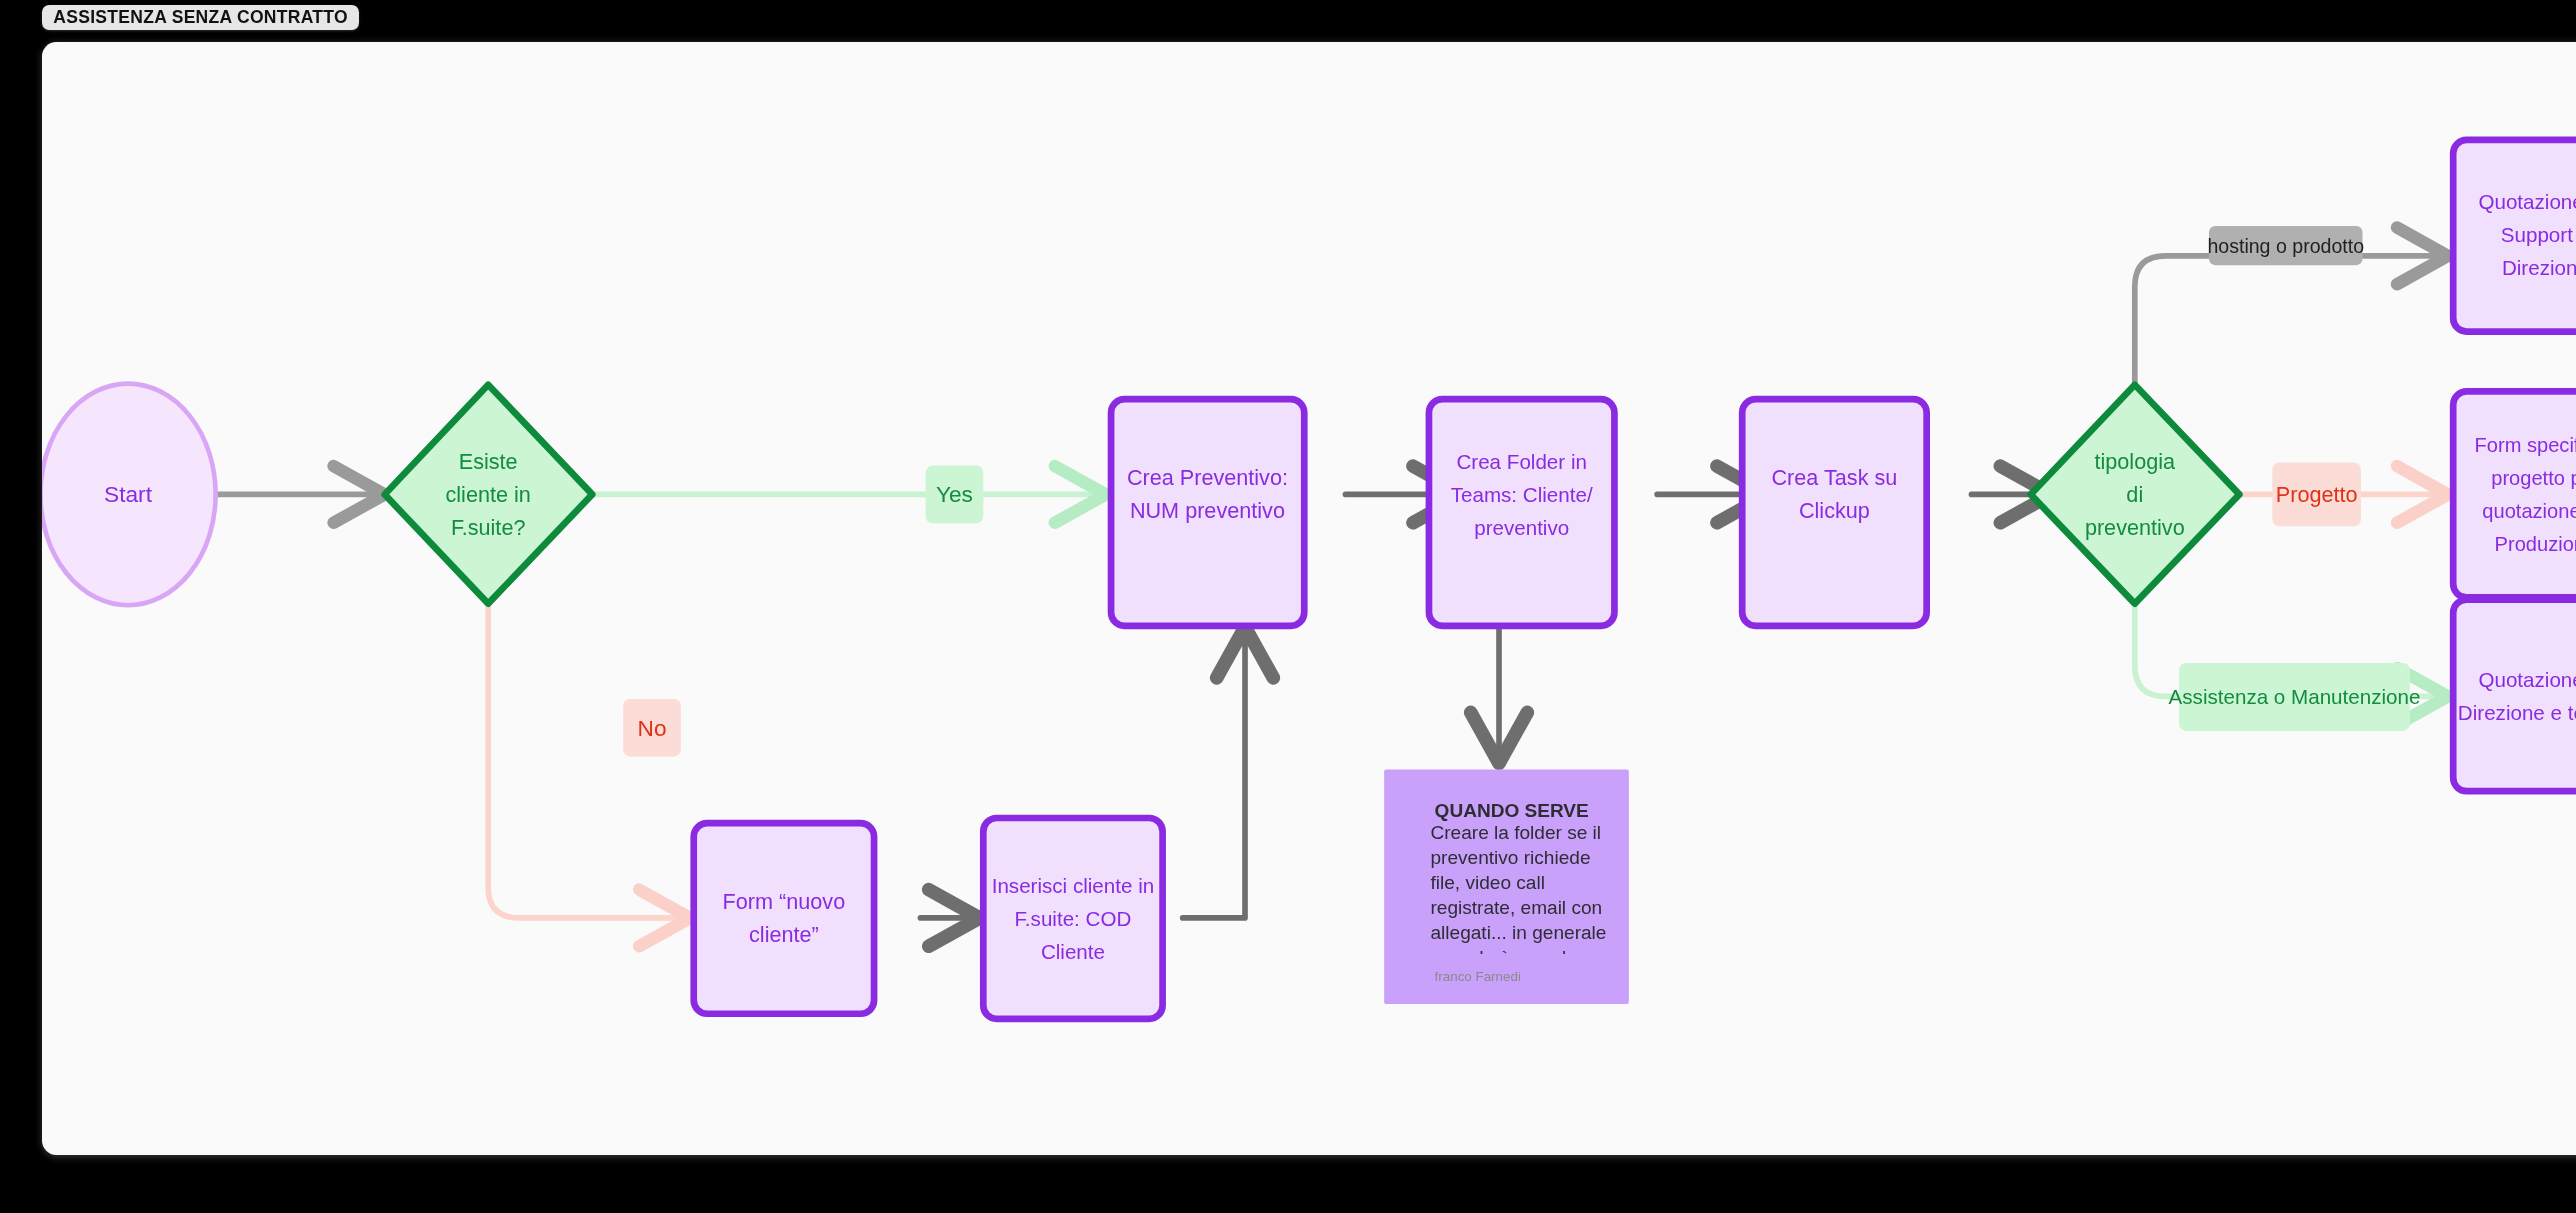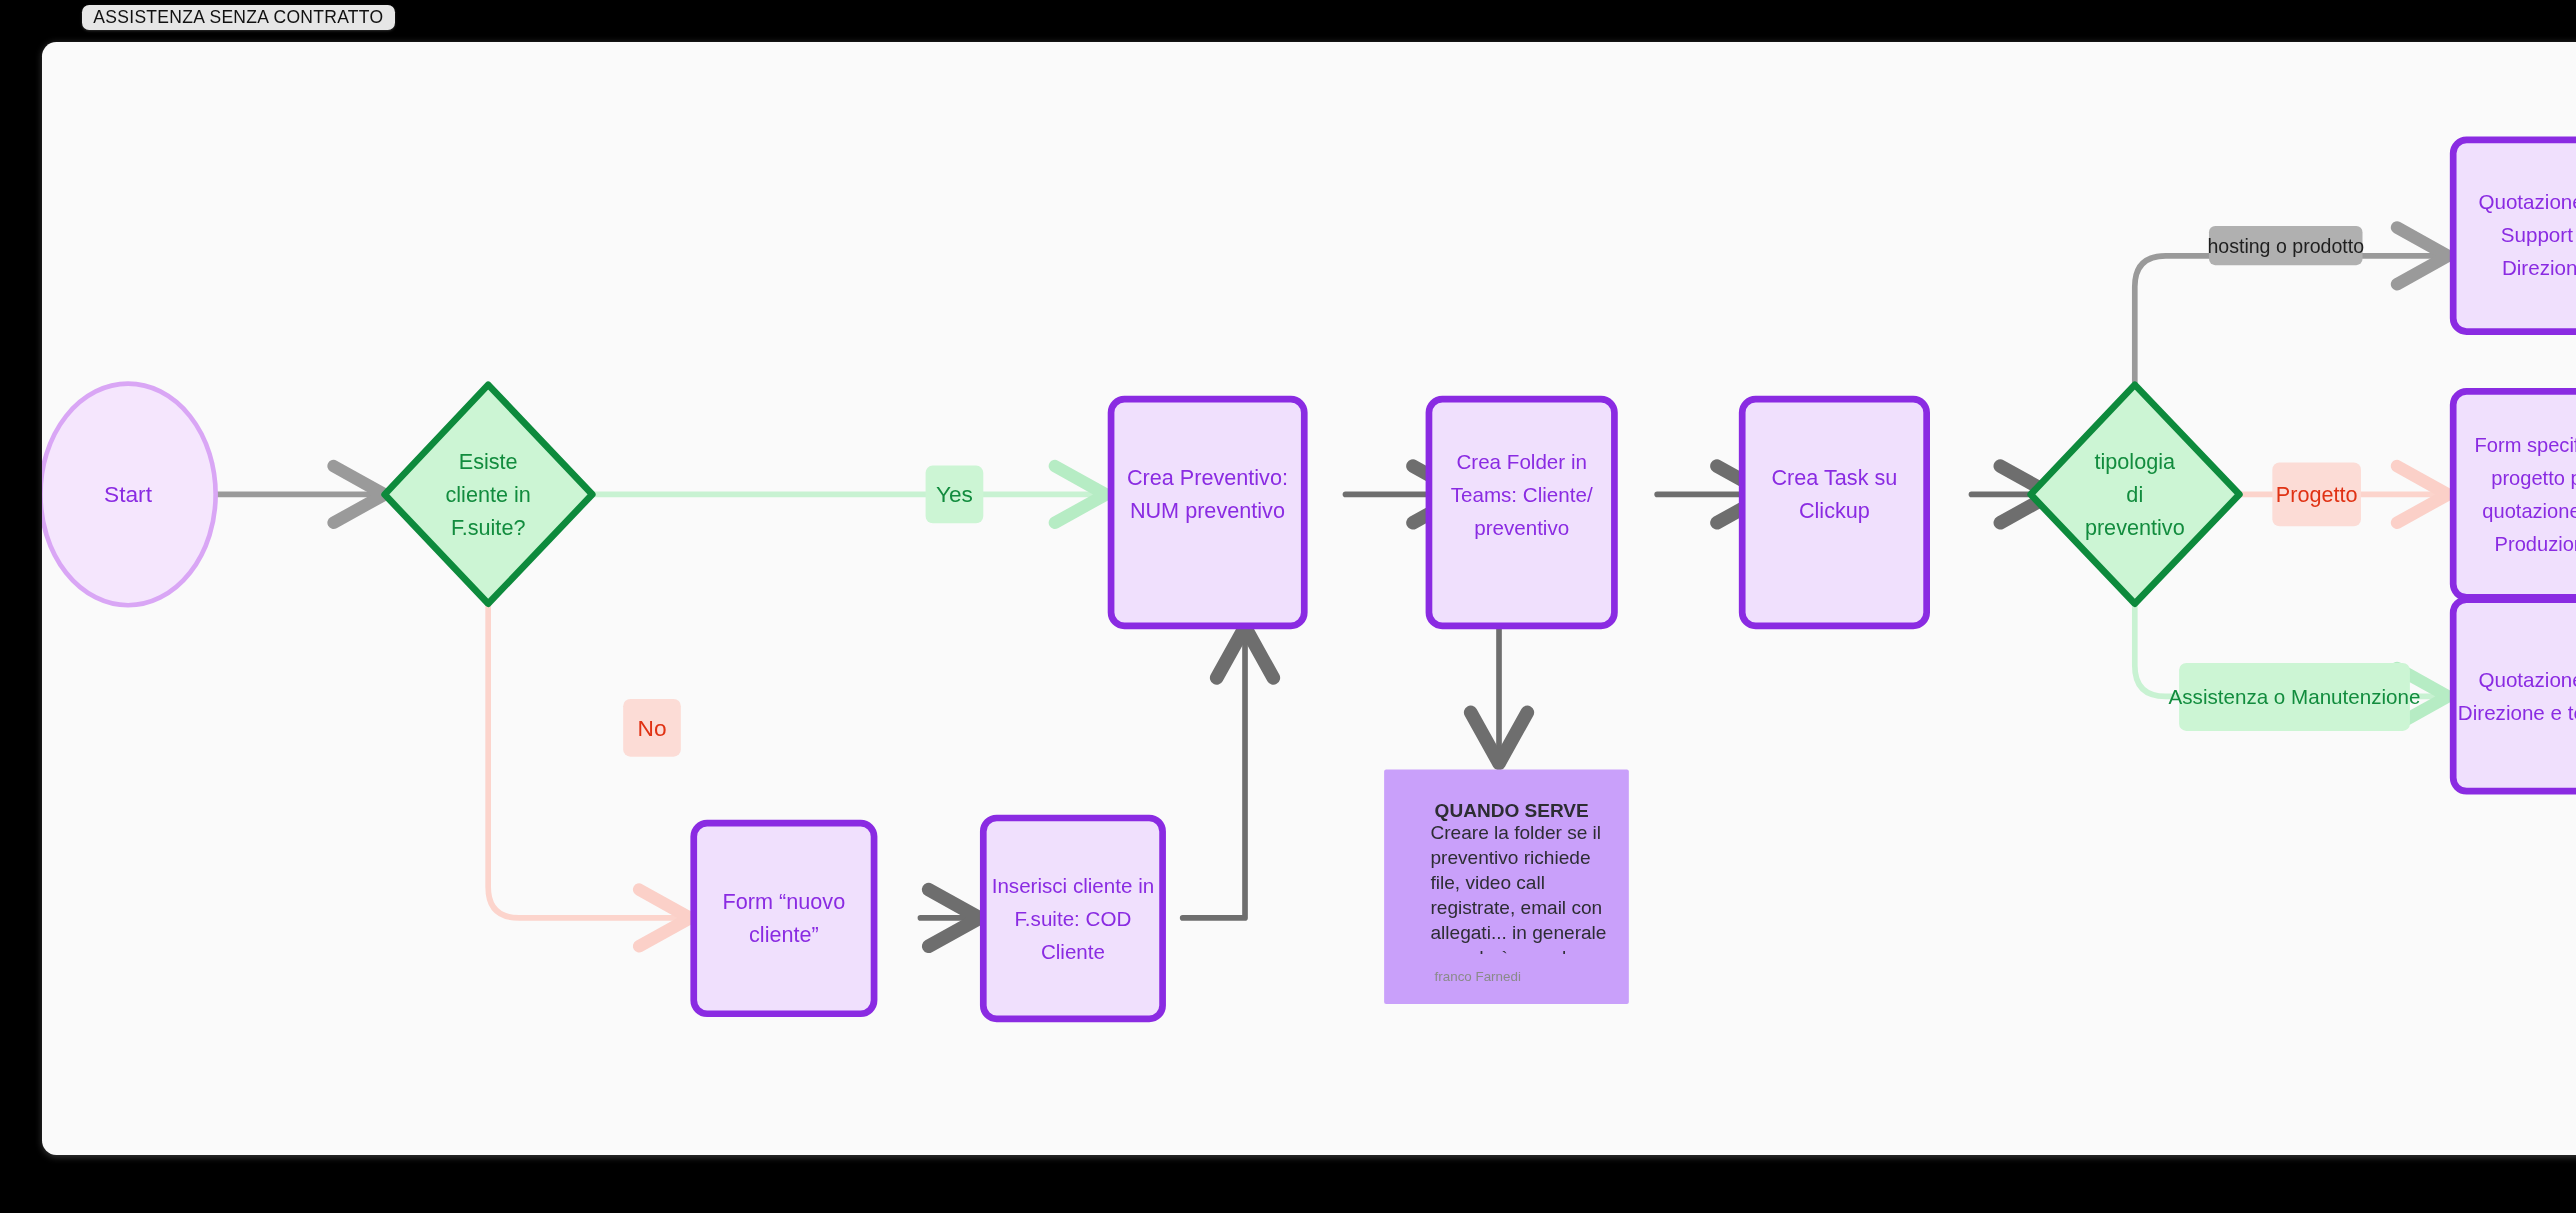--- a/index.html
+++ b/index.html
@@ -6,24 +6,23 @@
   body{width:3759px;height:1214px;overflow:hidden;
        font-family:"Liberation Sans","DejaVu Sans",sans-serif;}
   #root{position:relative;width:3759px;height:1214px;background:#000;}
 
   
   #title-chip{
     position:absolute;left:42px;top:5.2px;height:25px;
     display:flex;align-items:center;
     padding:0 11.3px;border-radius:7.2px;
     background:#e6e6e6;color:#111;
-    font-size:17.5px;font-weight:400;letter-spacing:0.3px;
+    font-size:17.5px;font-weight:700;letter-spacing:0.3px;
     box-shadow:0 1px 2.6px rgba(255,255,255,.18);
     white-space:nowrap;
-    margin-left:40px;
   }
 
   
   #canvas{
     position:absolute;left:42px;top:42px;
     width:3675px;height:1113px;
     background:#fafafa;border-radius:14.4px;
     box-shadow:0 1.5px 7.2px rgba(255,255,255,.22);
     overflow:hidden;
   }

